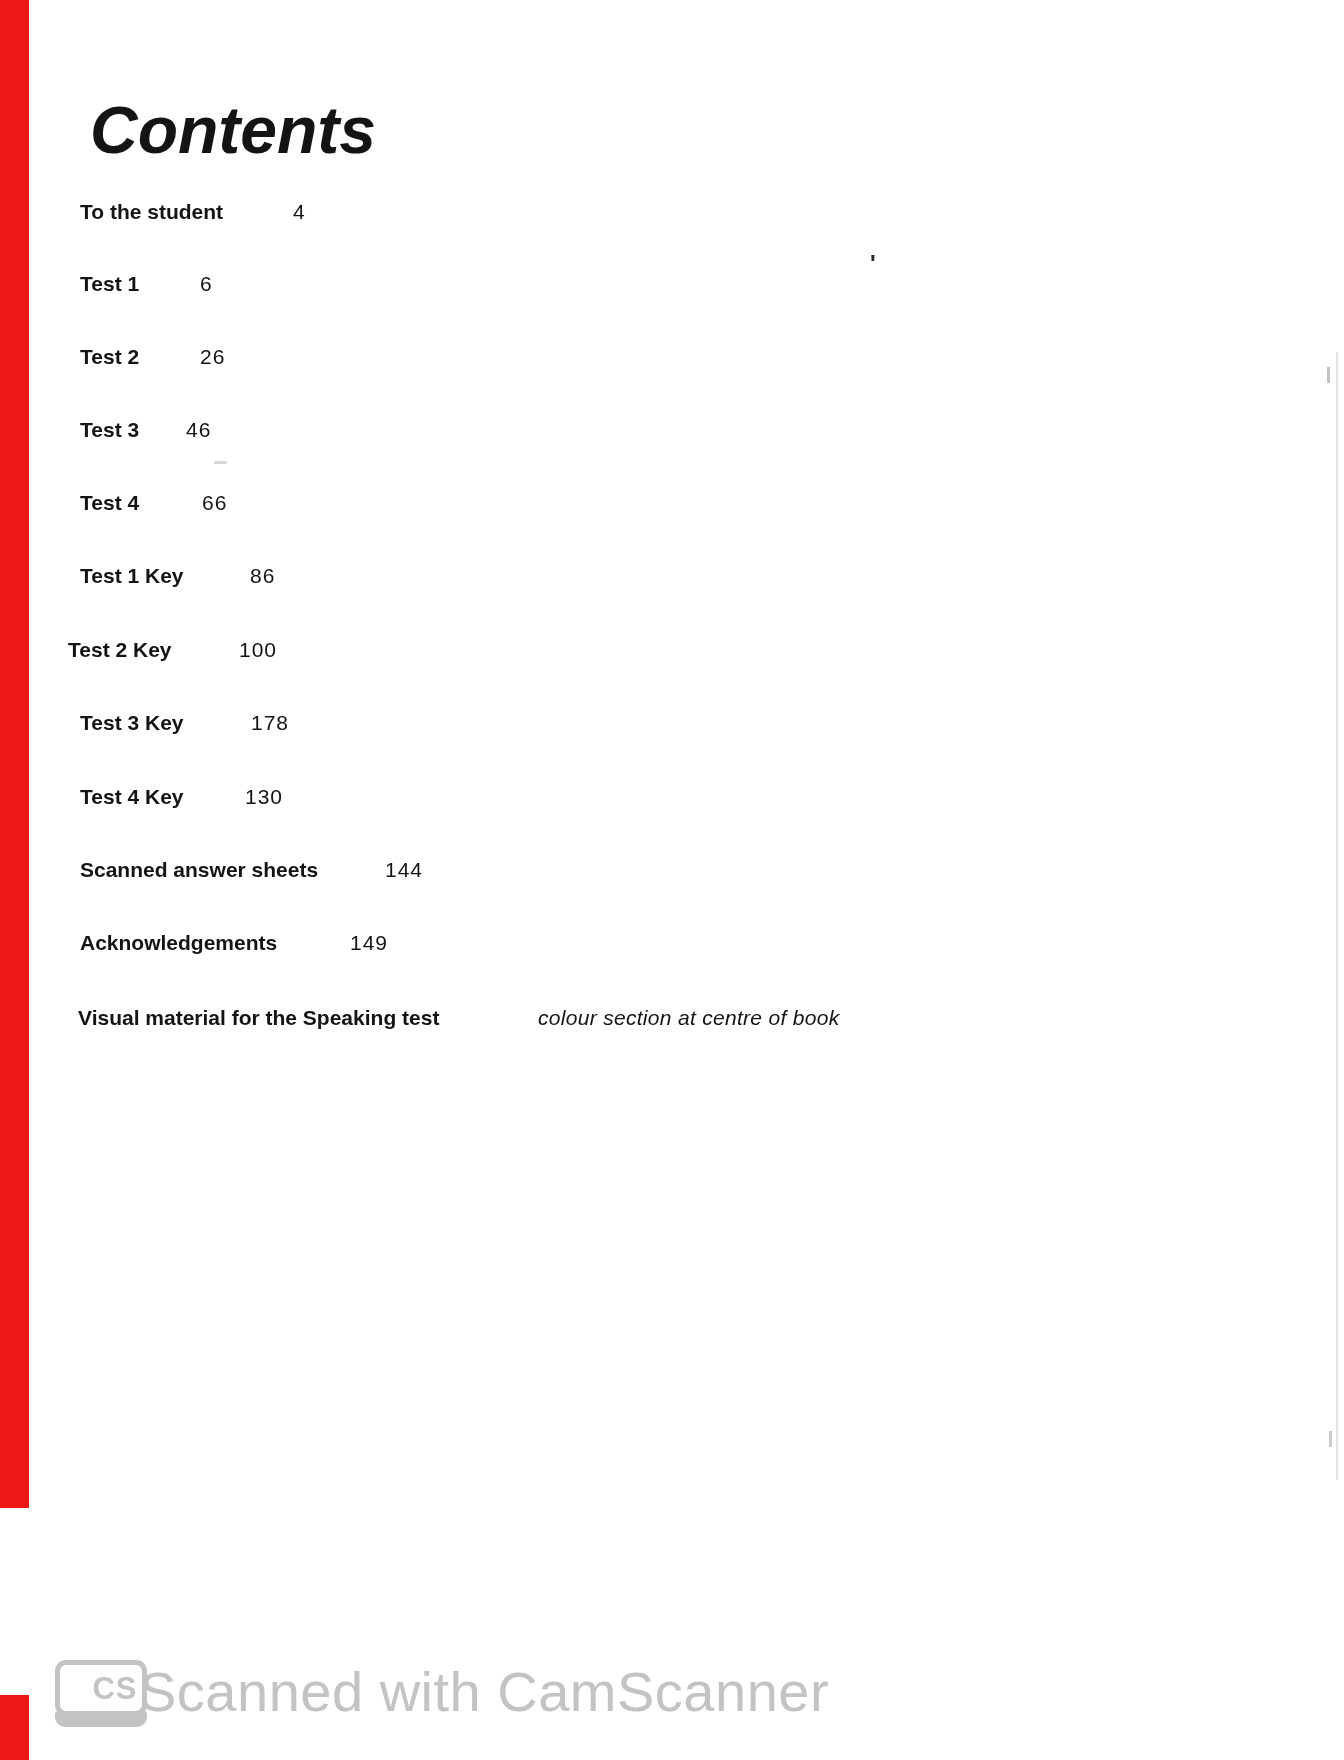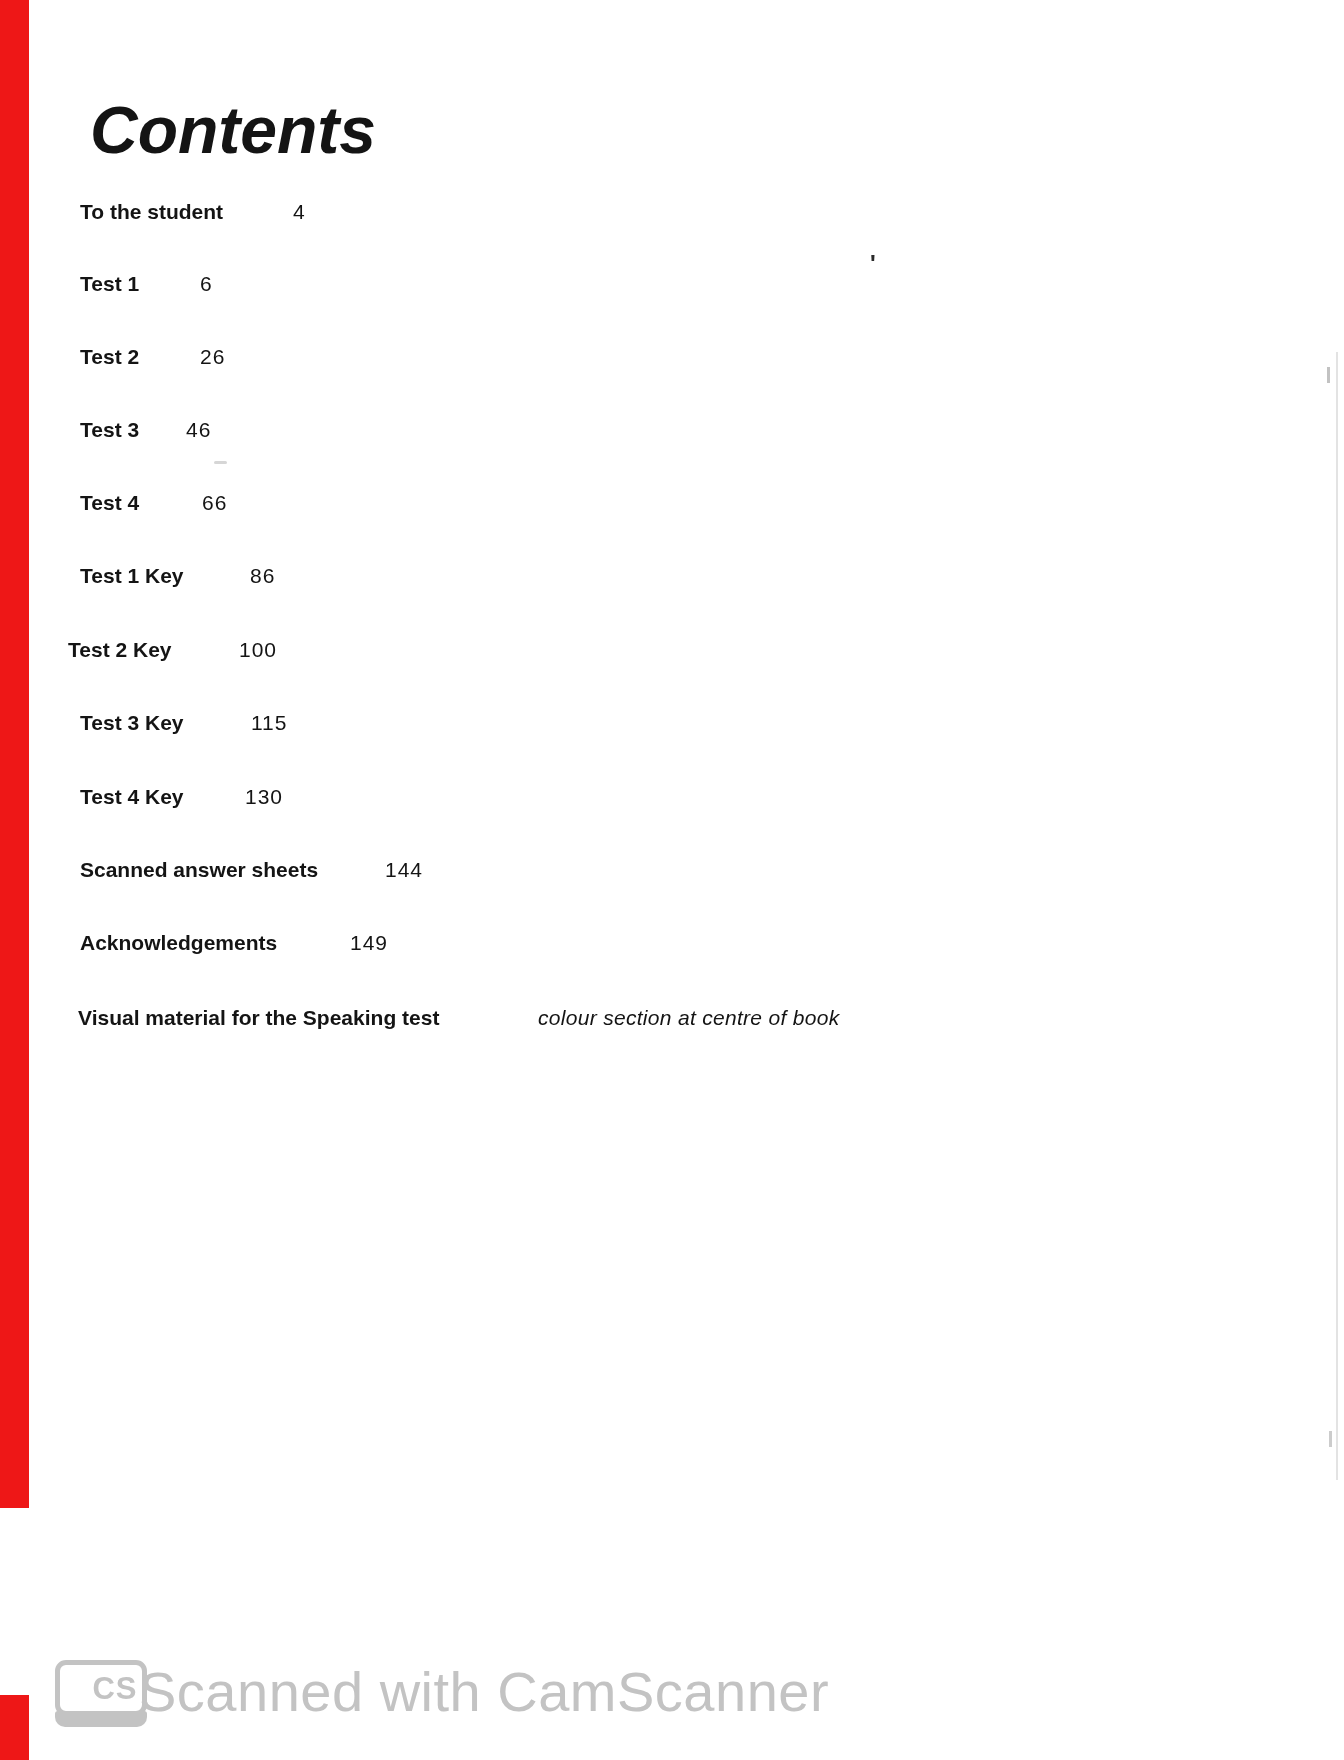--- a/index.html
+++ b/index.html
@@ -70,21 +70,21 @@
 <h1 class="page-title">Contents</h1>
 
 <div id="toc">
     <div class="toc-row" style="top: 200px; left: 80px;"><span>To the student</span><span class="page-num" style="left: 213px;">4</span></div>
     <div class="toc-row" style="top: 272px; left: 80px;"><span>Test 1</span><span class="page-num" style="left: 120px;">6</span></div>
     <div class="toc-row" style="top: 345px; left: 80px;"><span>Test 2</span><span class="page-num" style="left: 120px;">26</span></div>
     <div class="toc-row" style="top: 418px; left: 80px;"><span>Test 3</span><span class="page-num" style="left: 106px;">46</span></div>
     <div class="toc-row" style="top: 491px; left: 80px;"><span>Test 4</span><span class="page-num" style="left: 122px;">66</span></div>
     <div class="toc-row" style="top: 564px; left: 80px;"><span>Test 1 Key</span><span class="page-num" style="left: 170px;">86</span></div>
     <div class="toc-row" style="top: 638px; left: 68px;"><span>Test 2 Key</span><span class="page-num" style="left: 171px;">100</span></div>
-    <div class="toc-row" style="top: 711px; left: 80px;"><span>Test 3 Key</span><span class="page-num" style="left: 171px;">115</span></div>
+    <div class="toc-row" style="top: 711px; left: 80px;"><span>Test 3 Key</span><span class="page-num" style="left: 171px;">178</span></div>
     <div class="toc-row" style="top: 785px; left: 80px;"><span>Test 4 Key</span><span class="page-num" style="left: 165px;">130</span></div>
     <div class="toc-row" style="top: 858px; left: 80px;"><span>Scanned answer sheets</span><span class="page-num" style="left: 305px;">144</span></div>
     <div class="toc-row" style="top: 931px; left: 80px;"><span>Acknowledgements</span><span class="page-num" style="left: 270px;">149</span></div>
     <div class="toc-row" style="top: 1006px; left: 78px;"><span>Visual material for the Speaking test</span><span class="note" style="left: 460px;">colour section at centre of book</span></div>
   </div>
 
 <span class="stray-mark">'</span>
 <div class="smudge dash"></div>
 <div class="page-edge-line"></div>
 <div class="page-edge-tick t1"></div>

